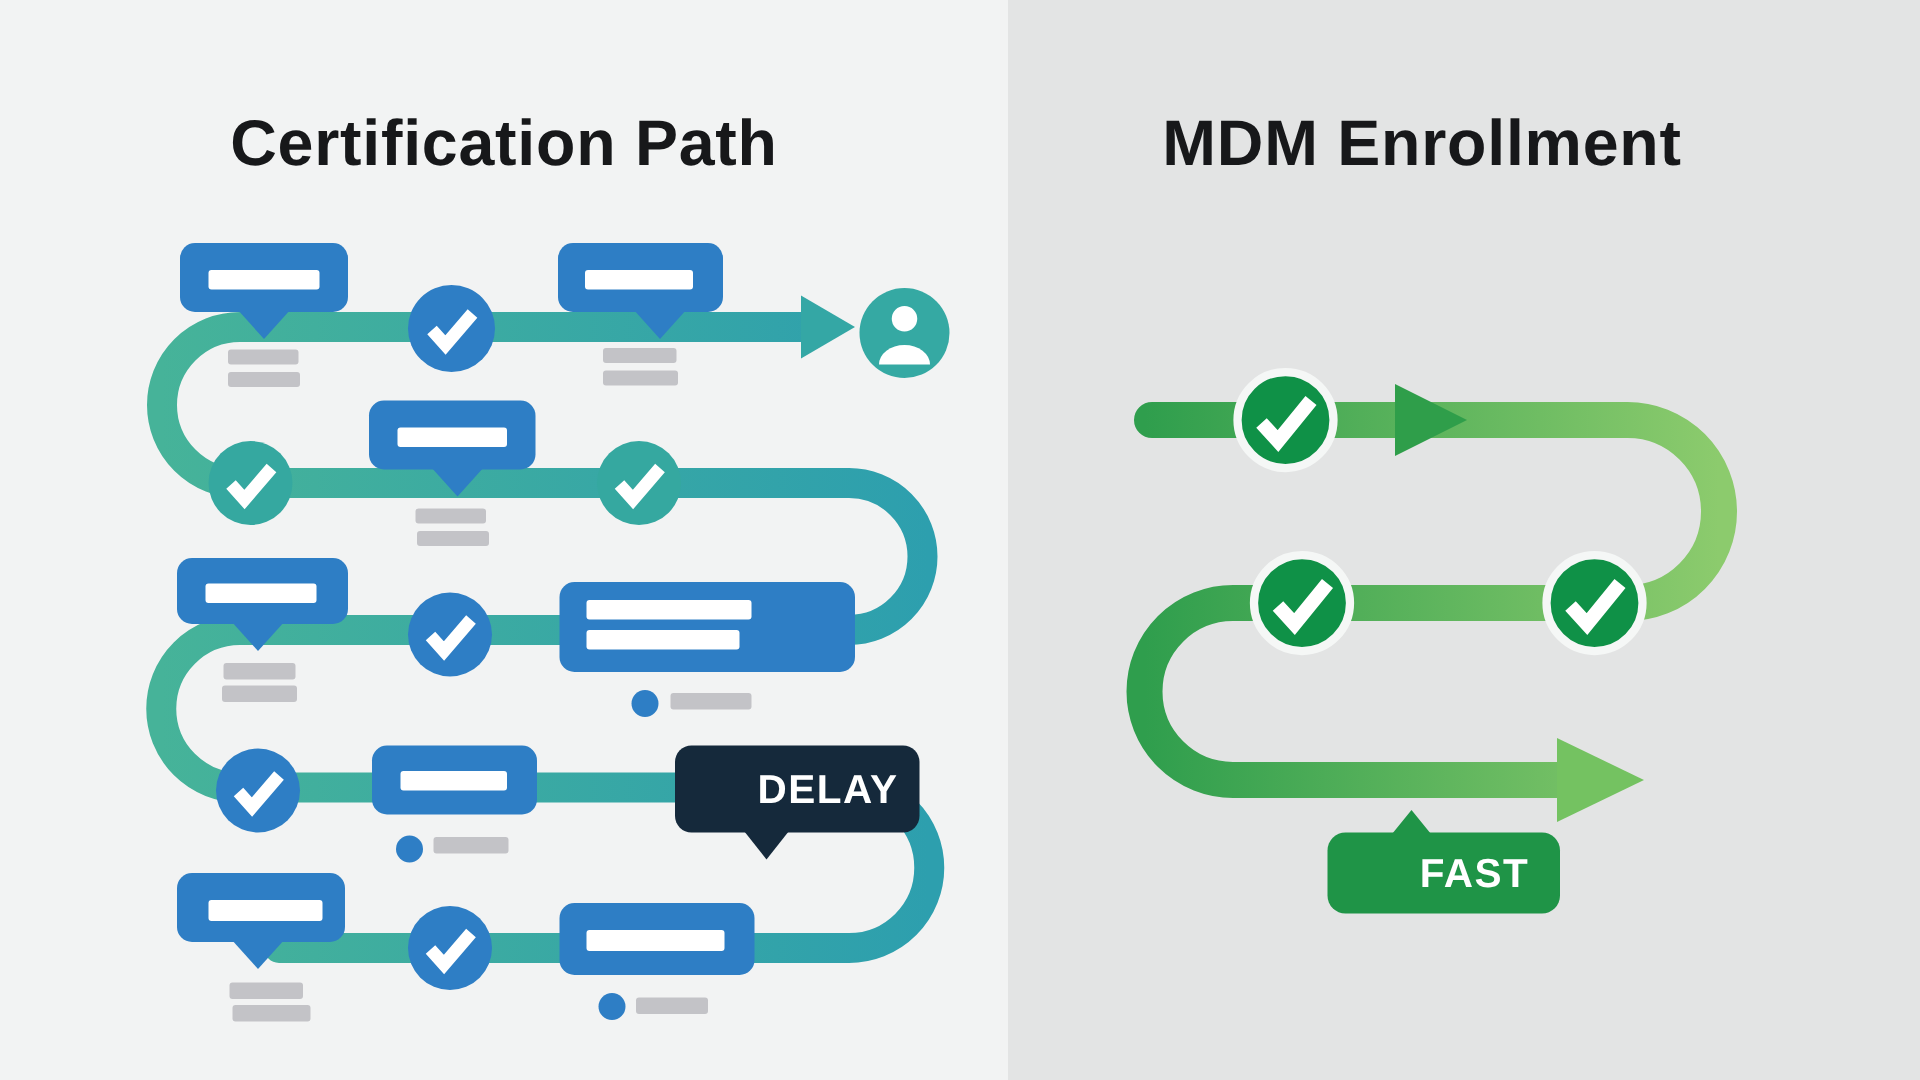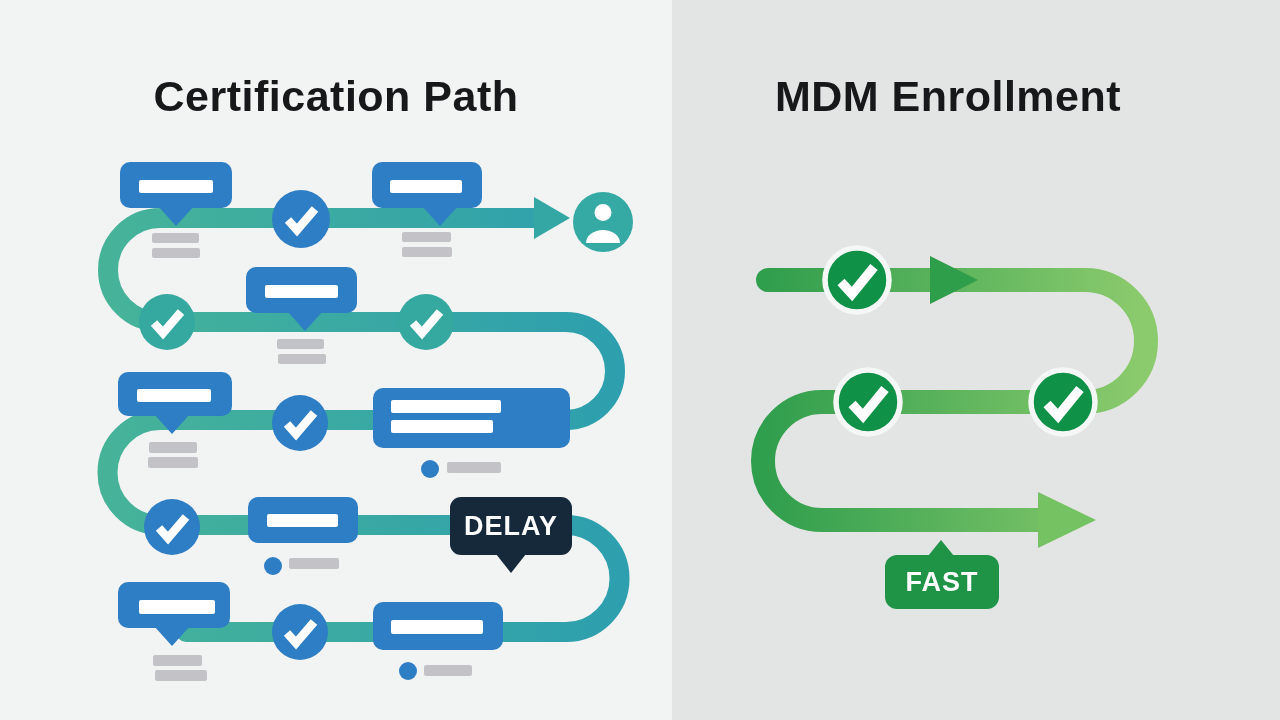--- a/index.html
+++ b/index.html
@@ -7,21 +7,21 @@
           font-family:"Liberation Sans", sans-serif;}
   .panel{position:absolute;top:0;height:720px;}
   .panel.left{left:0;width:672px;background:var(--left-bg,#f2f3f3);}
   .panel.right{left:672px;width:608px;background:var(--right-bg,#e3e4e4);}
   .title{position:absolute;top:72px;margin:0;text-align:center;
          font-size:43px;font-weight:700;color:#17181a;letter-spacing:0.5px;}
   .title.left{left:0;width:672px;}
   .title.right{left:672px;width:552px;}
   svg.diagram{position:absolute;left:0;top:0;z-index:1;}
   .badge{position:absolute;z-index:2;display:flex;align-items:center;justify-content:center;
-         color:#ffffff;font-weight:700;font-size:27px;letter-spacing:1px;}
+         color:#ffffff;font-weight:700;font-size:27px;letter-spacing:1px;padding-left:41px;}
   .delay-badge{left:450px;top:497px;width:122px;height:58px;border-radius:11px;
                background:var(--delay-bg,#15293b);}
   .delay-badge::after{content:"";position:absolute;bottom:-18px;left:46px;width:0;height:0;
                border-left:15px solid transparent;border-right:15px solid transparent;
                border-top:19px solid var(--delay-bg,#15293b);}
   .fast-badge{left:885px;top:555px;width:114px;height:54px;border-radius:12px;
                background:var(--fast-bg,#1f9447);text-align:right;}
   .fast-badge::before{content:"";position:absolute;top:-15px;left:43px;width:0;height:0;
                border-left:13px solid transparent;border-right:13px solid transparent;
                border-bottom:16px solid var(--fast-bg,#1f9447);}

